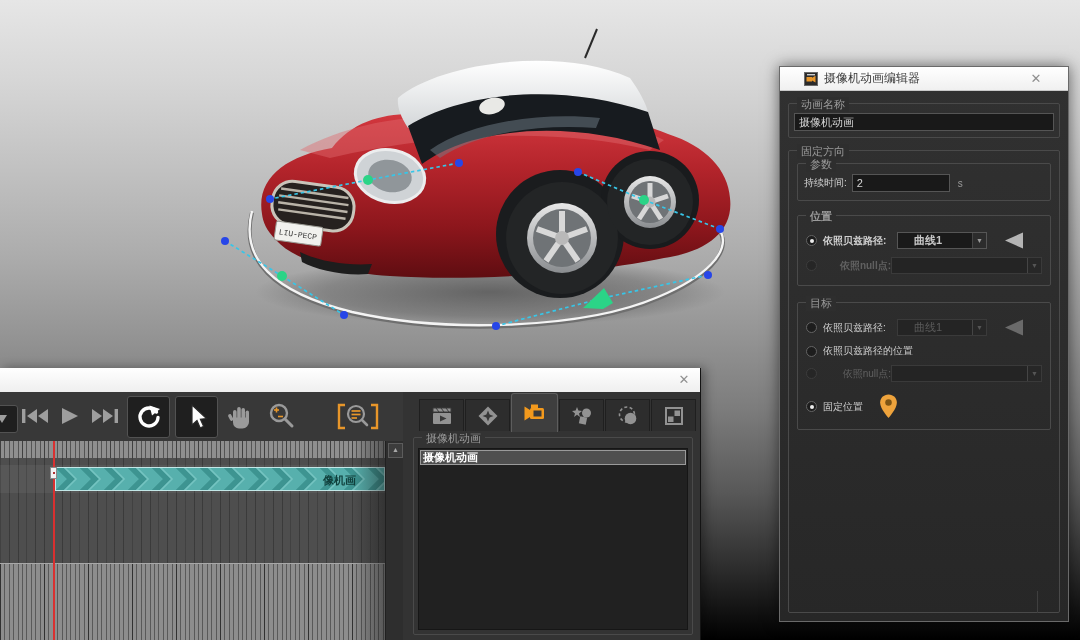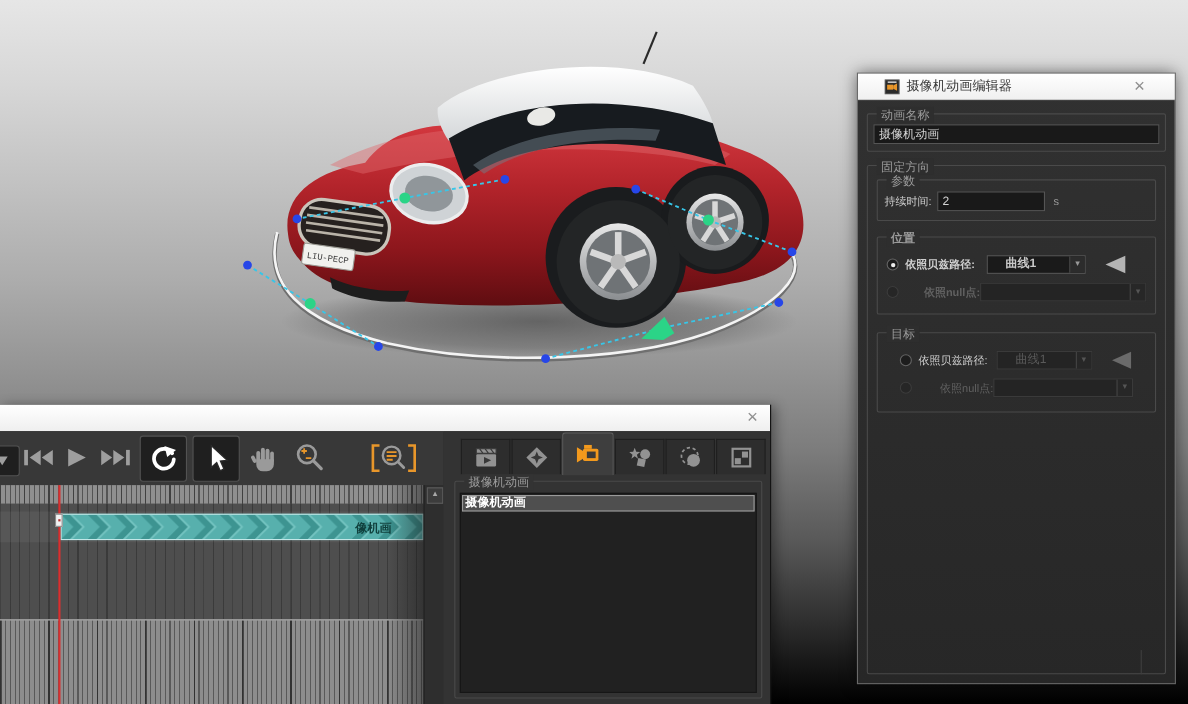--- a/index.html
+++ b/index.html
@@ -407,39 +407,51 @@
           <div class="row">
             <span class="radio dis"></span>
             <span class="lbl dim" style="width:68px;">依照null点:</span>
             <div class="dd dis" style="flex:1;max-width:156px;">
               <span class="val"></span>
               <span class="arr">▼</span>
             </div>
           </div>
         </div>
 
-        <div class="fieldset" style="margin:16px 2px 0;padding:8px 18px 6px;">
+        <div class="fieldset" style="margin:16px 2px 0;padding:8px 6px 6px;">
           <span class="legend">目标</span>
           <div class="row">
             <span class="radio"></span>
             <span class="lbl" style="width:74px;">依照贝兹路径:</span>
             <div class="dd dis" style="width:90px;">
               <span class="val">曲线1</span>
               <span class="arr">▼</span>
             </div>
             <svg width="22" height="19" viewBox="0 0 22 19" style="margin-left:16px;">
               <polygon points="20,1.5 2,9.5 20,17.5" fill="#6a6a6a"></polygon>
               </svg>
           </div>
           <div class="row">
+            <span class="radio"></span>
+            <span class="lbl">依照贝兹路径的位置</span>
+          </div>
+          <div class="row">
             <span class="radio dis"></span>
             <span class="lbl dim" style="width:68px;">依照null点:</span>
             <div class="dd dis" style="flex:1;max-width:156px;">
               <span class="val"></span>
               <span class="arr">▼</span>
             </div>
           </div>
+          <div class="row" style="margin-top:12px;margin-bottom:4px;">
+            <span class="radio sel"></span>
+            <span class="lbl" style="width:56px;">固定位置</span>
+            <svg width="19" height="25" viewBox="0 0 17 23">
+              <path d="M8.5,0.5 C4,0.5 0.8,3.8 0.8,8 C0.8,13.5 8.5,22 8.5,22 C8.5,22 16.2,13.5 16.2,8 C16.2,3.8 13,0.5 8.5,0.5 Z" fill="#eea33c"></path>
+              <circle cx="8.5" cy="7.8" r="3" fill="#7c5415"></circle>
+              </svg>
+          </div>
         </div>
       </div>
       <div id="ed-grip"></div>
     </div>
   </div>
 </div>
 
 </body></html>

